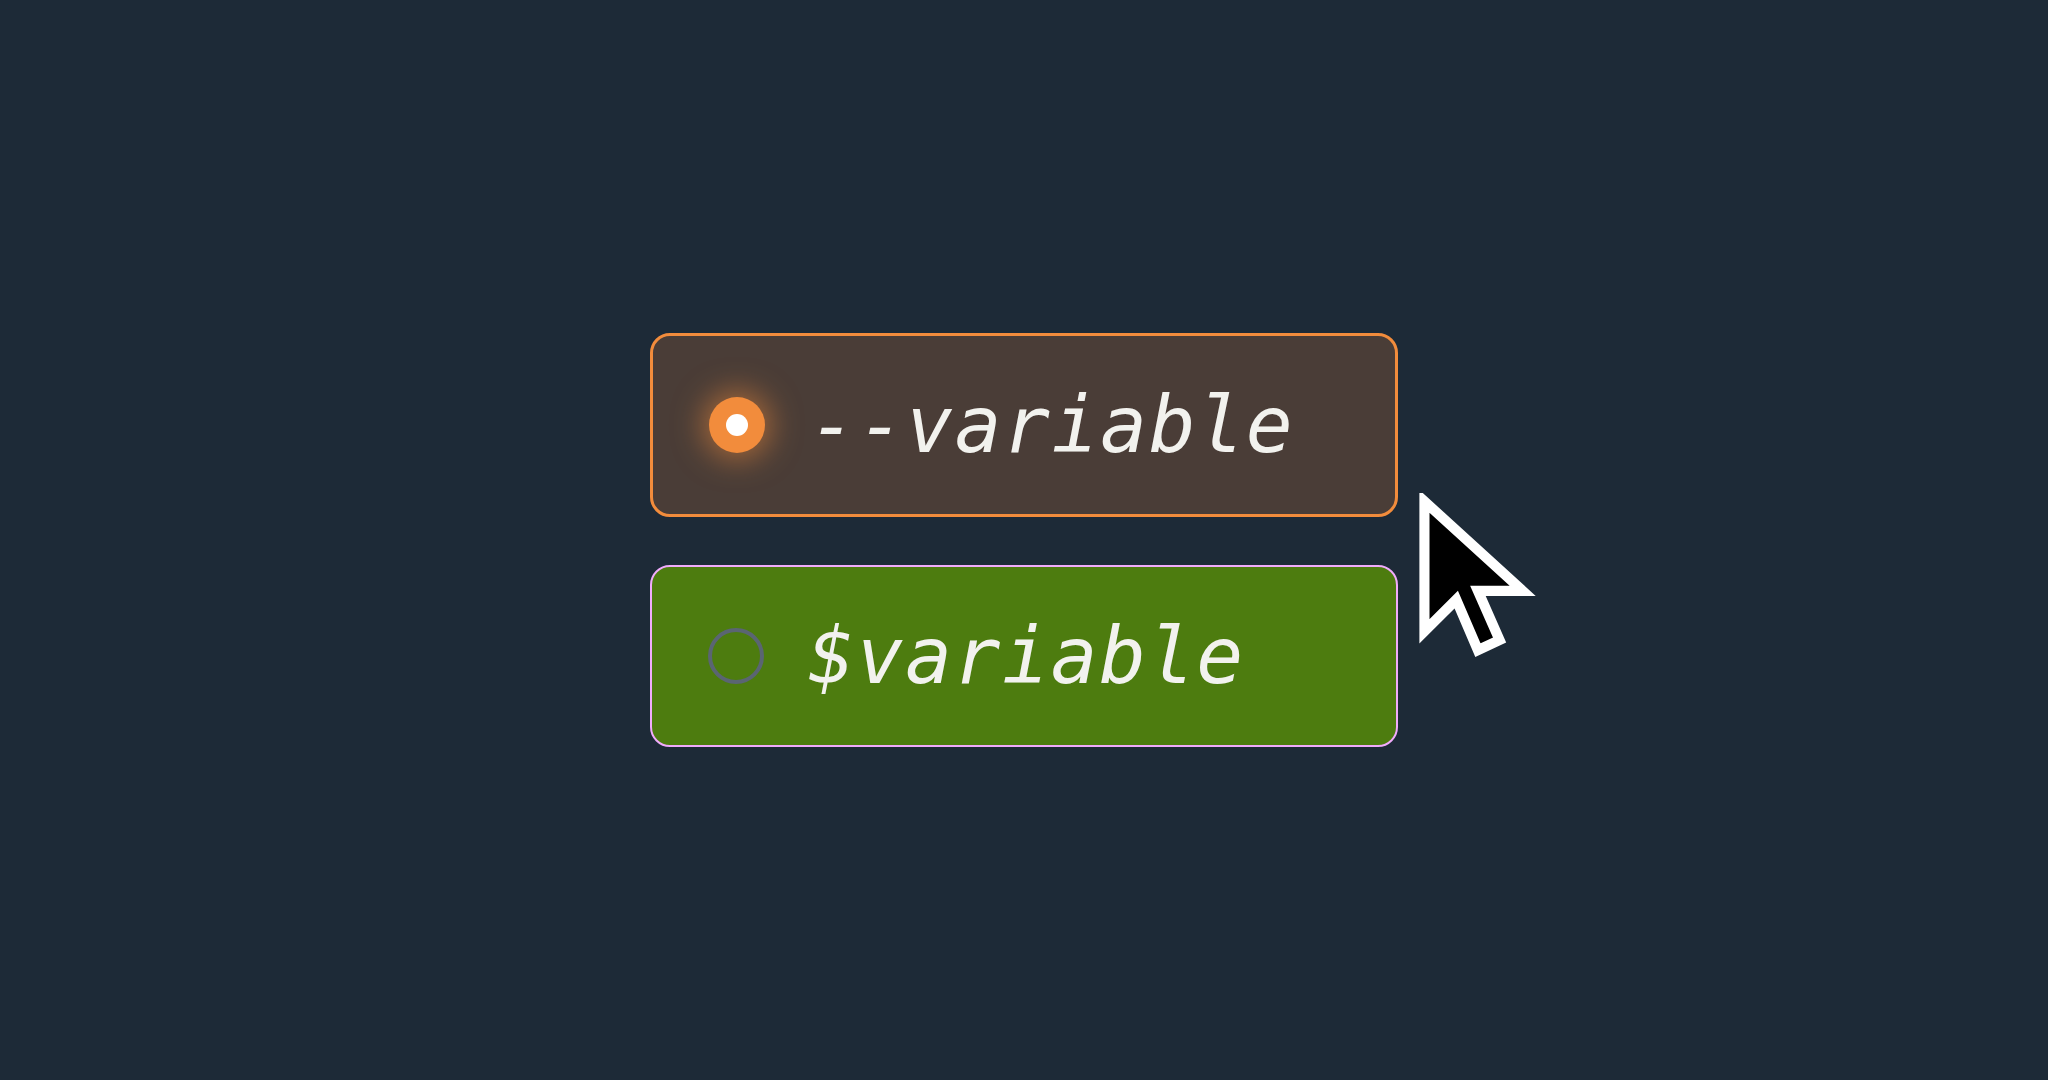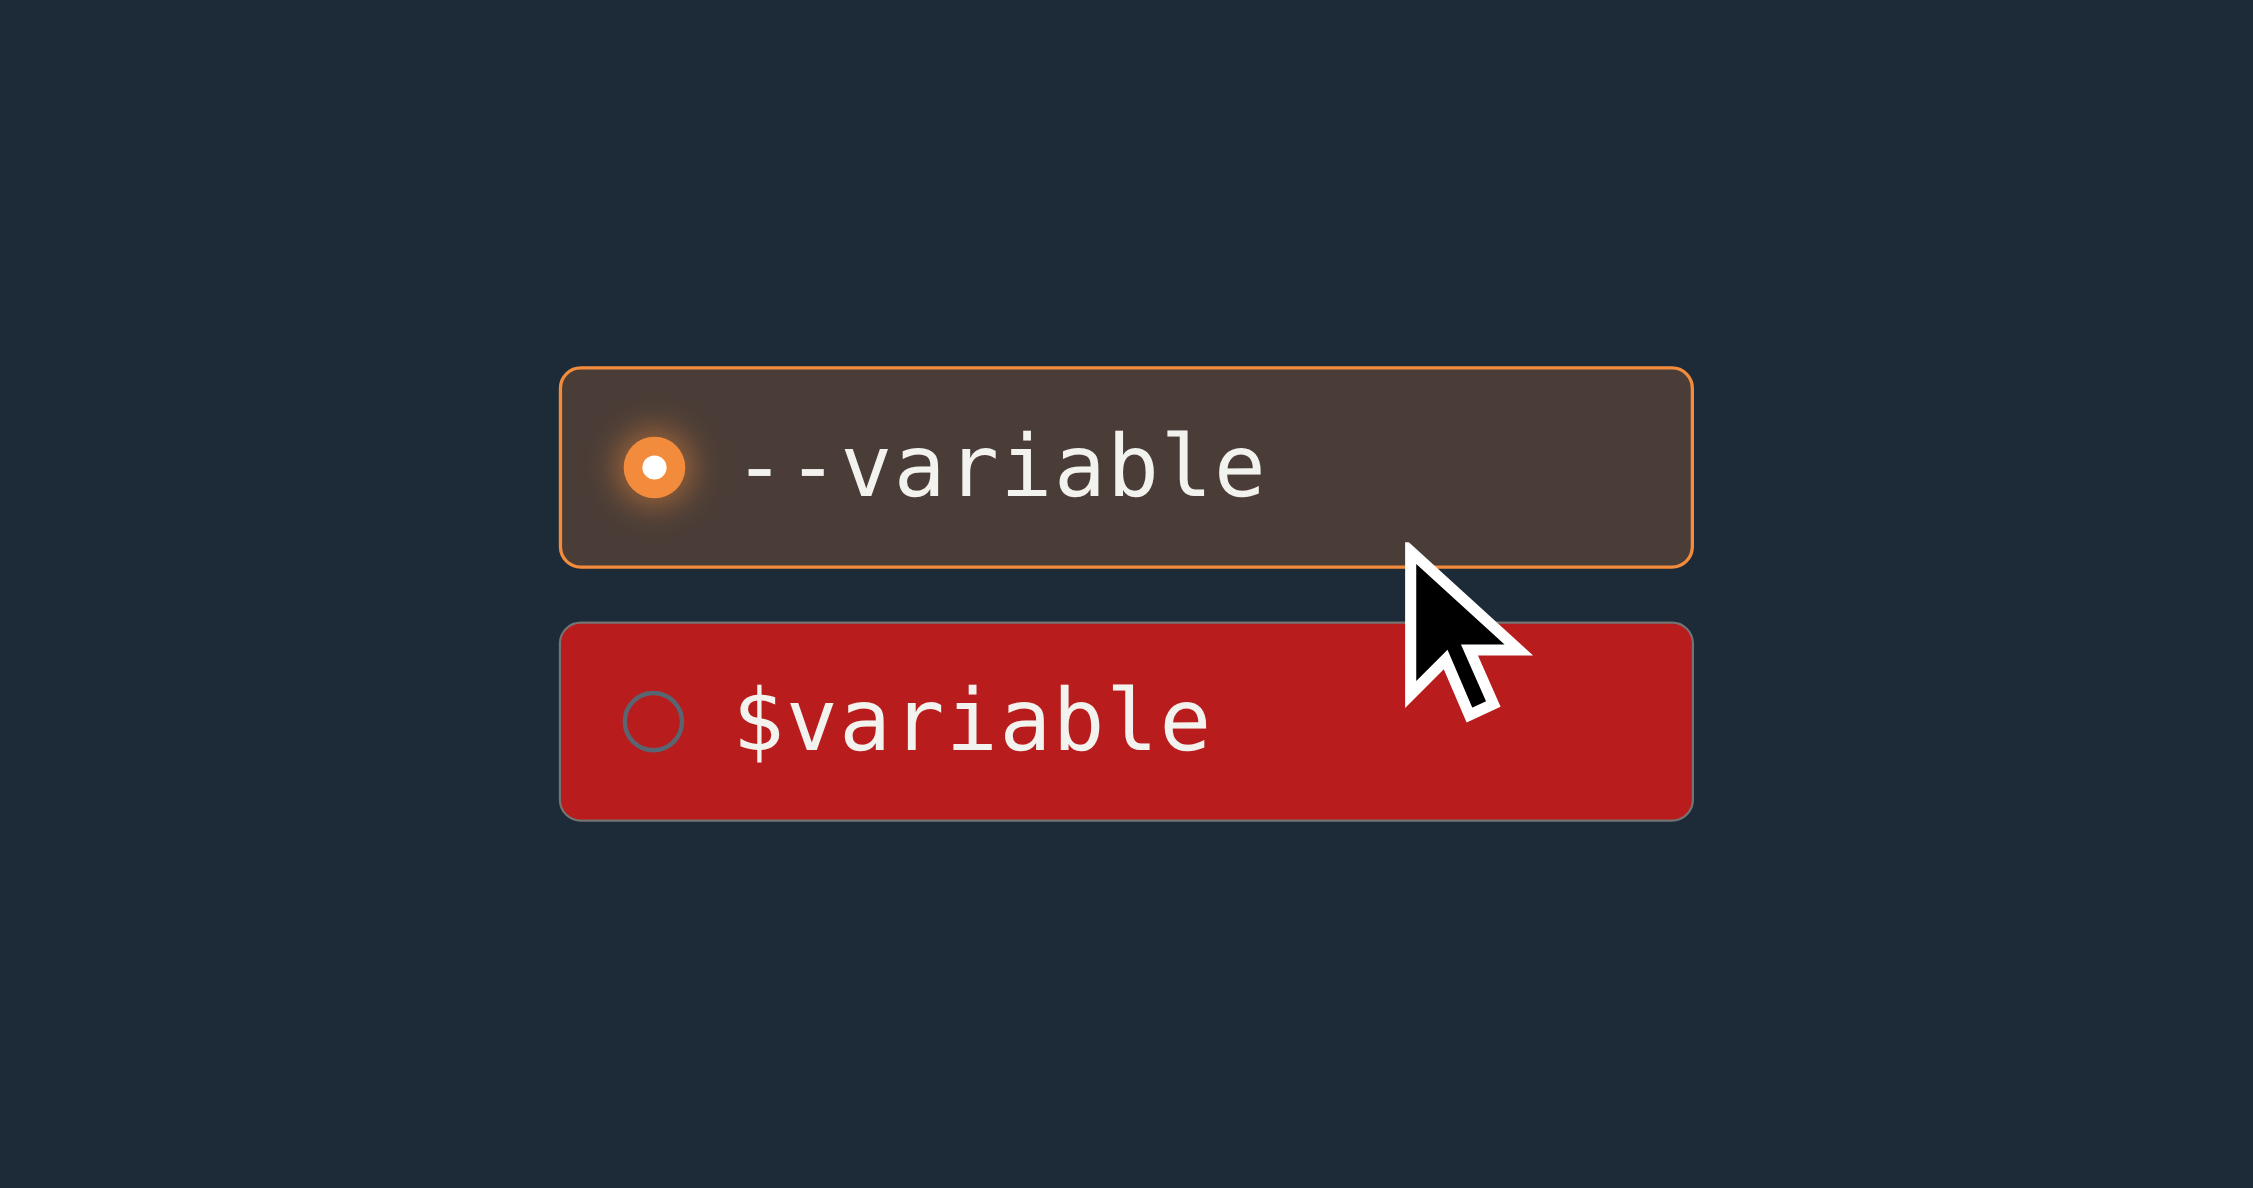--- a/index.html
+++ b/index.html
@@ -16,31 +16,32 @@
     flex-direction: column;
     gap: 48px;
     position: relative;
   }
   .radio-option {
     display: flex;
     align-items: center;
     gap: 44px;
     padding: 44px 56px;
     border-radius: 20px;
-    width: 1032px;
+    width: 748px;
     cursor: pointer;
     position: relative;
+    font-style: italic;
   }
   .radio-option.selected {
     background: #4a3d37;
     border: 3px solid #f28c3c;
   }
   .radio-option.unselected {
-    background: #b91c1c;
-    border: 2px solid #737373;
+    background: #4d7c0f;
+    border: 2px solid #f0abfc;
   }
   .radio-circle {
     width: 56px;
     height: 56px;
     border-radius: 50%;
     flex-shrink: 0;
     display: flex;
     align-items: center;
     justify-content: center;
   }

